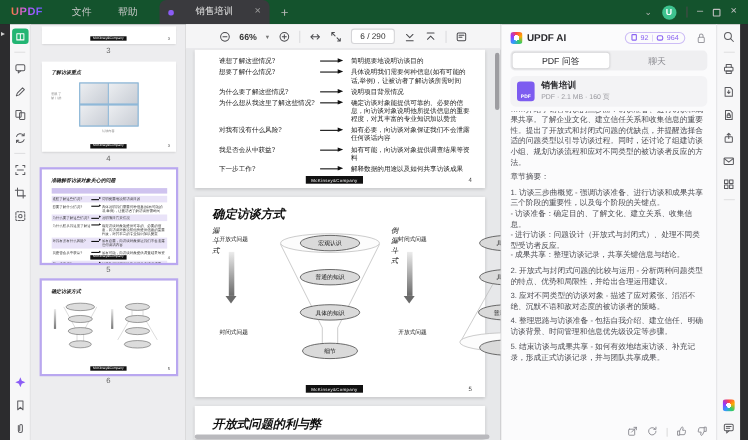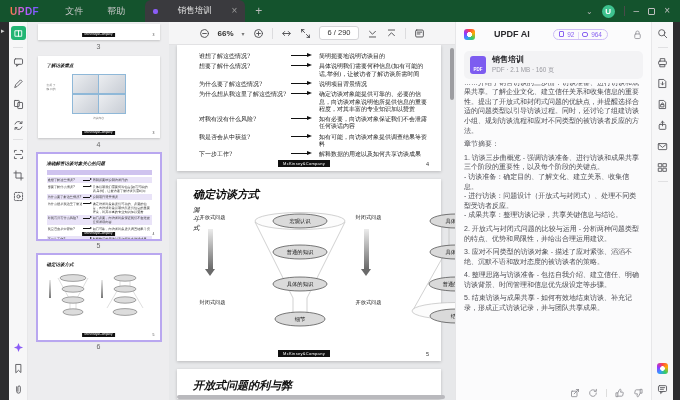--- a/index.html
+++ b/index.html
@@ -111,21 +111,21 @@
   .grad-arrow::after{content:'';position:absolute;left:-3px;bottom:-7px;border-top:7px solid #6a6a6a;
                      border-left:5.5px solid transparent;border-right:5.5px solid transparent;}
   .f-bottom{margin-top:26px;}
   .funnel-svg text{font-size:5.3px;fill:#111;font-family:"DejaVu Sans","Liberation Sans",sans-serif;}
   .vscroll{position:absolute;right:1px;top:26px;width:4px;height:52px;background:#9d9da1;border-radius:2px;}
   .hscroll{position:absolute;bottom:1px;left:8px;right:10px;height:4px;background:#b9b9bd;border-radius:2px;}
 
   
   .ai-panel{width:196px;flex:none;background:#fbfbfc;border-left:1px solid #e6e6e8;display:flex;
             flex-direction:column;padding:0 8px;}
-  .ai-header{height:24px;display:flex;align-items:center;gap:19px;flex:none;}
+  .ai-header{height:24px;display:flex;align-items:center;gap:4px;flex:none;}
   .ai-logo{width:11px;height:11px;border-radius:3px;flex:none;
      background:radial-gradient(circle at center,#fff 0 2.4px,transparent 2.5px),
                 conic-gradient(#f44,#fa0,#3c6,#39f,#93f,#f44);}
   .ai-title{font-size:9px;font-weight:bold;color:#2a2a2e;flex:none;}
   .ai-badge{margin-left:auto;border:1px solid #cdbdf6;border-radius:8px;display:flex;align-items:center;
             gap:3px;padding:1px 5px;font-size:6.5px;color:#8a63f2;}
   .badge-sq{width:5px;height:6px;border:1px solid #8a63f2;border-radius:1px;}
   .badge-bub{width:6px;height:5px;border:1px solid #8a63f2;border-radius:2px;}
   .badge-div{color:#cdbdf6;}
   .ai-lock{color:#9a9aa0;margin-left:5px;display:flex;}
@@ -467,20 +467,21 @@
                       <ellipse cx="62" cy="113" rx="25" ry="7"></ellipse>
                   </g>
                   <text x="62" y="17" text-anchor="middle">宏观认识</text>
                   <text x="62" y="48" text-anchor="middle">普通的知识</text>
                   <text x="62" y="80" text-anchor="middle">具体的知识</text>
                   <text x="62" y="115" text-anchor="middle">细节</text>
                 </svg>
               </div>
             </div>
             <div class="funnel-group">
+              <div class="fg-header">倒漏斗式</div>
               <div class="fg-row">
                 <div class="f-labels">
                   <span>封闭式问题</span>
                   <span class="grad-arrow"></span>
                   <span class="f-bottom">开放式问题</span>
                 </div>
                 <svg class="funnel-svg" width="118" height="128" viewBox="0 0 118 128">
                   <g stroke="#bdbdbd" fill="none" stroke-width=".7">
                     <path d="M55 16 L55 40 M69 16 L69 40 M55 40 L19 104 M69 40 L105 104"></path>
                     <ellipse cx="62" cy="105" rx="44" ry="8.5" fill="#fcfcfc"></ellipse>
@@ -523,20 +524,24 @@
           <span class="badge-div">|</span>
           <span class="badge-bub"></span>
           <span>964</span>
         </span>
         <span class="ai-lock">
             <svg viewBox="0 0 12 12" width="11" height="11" fill="none" stroke="currentColor" stroke-width="1" stroke-linecap="round" stroke-linejoin="round">
               <rect x="3" y="5.4" width="6" height="5" rx="1"></rect>
               <path d="M4.2 5.4 V4 a1.8 1.8 0 0 1 3.6 0 v1.4"></path>
             </svg>
           </span>
+      </div>
+      <div class="ai-tabs">
+        <div class="ai-tab active">PDF 问答</div>
+        <div class="ai-tab">聊天</div>
       </div>
       <div class="file-card">
         <span class="pdf-chip">PDF</span>
         <span>
           <div class="fc-name">销售培训</div>
           <div class="fc-meta">PDF · 2.1 MB · 160 页</div>
         </span>
       </div>
       <div class="ai-msg">
           <p>……介绍了销售访谈的三步曲：访谈准备、进行访谈和成果共享。了解企业文化、建立信任关系和收集信息的重要性。提出了开放式和封闭式问题的优缺点，并提醒选择合适的问题类型以引导访谈过程。同时，还讨论了组建访谈小组、规划访谈流程和应对不同类型的被访谈者反应的方法。</p>

